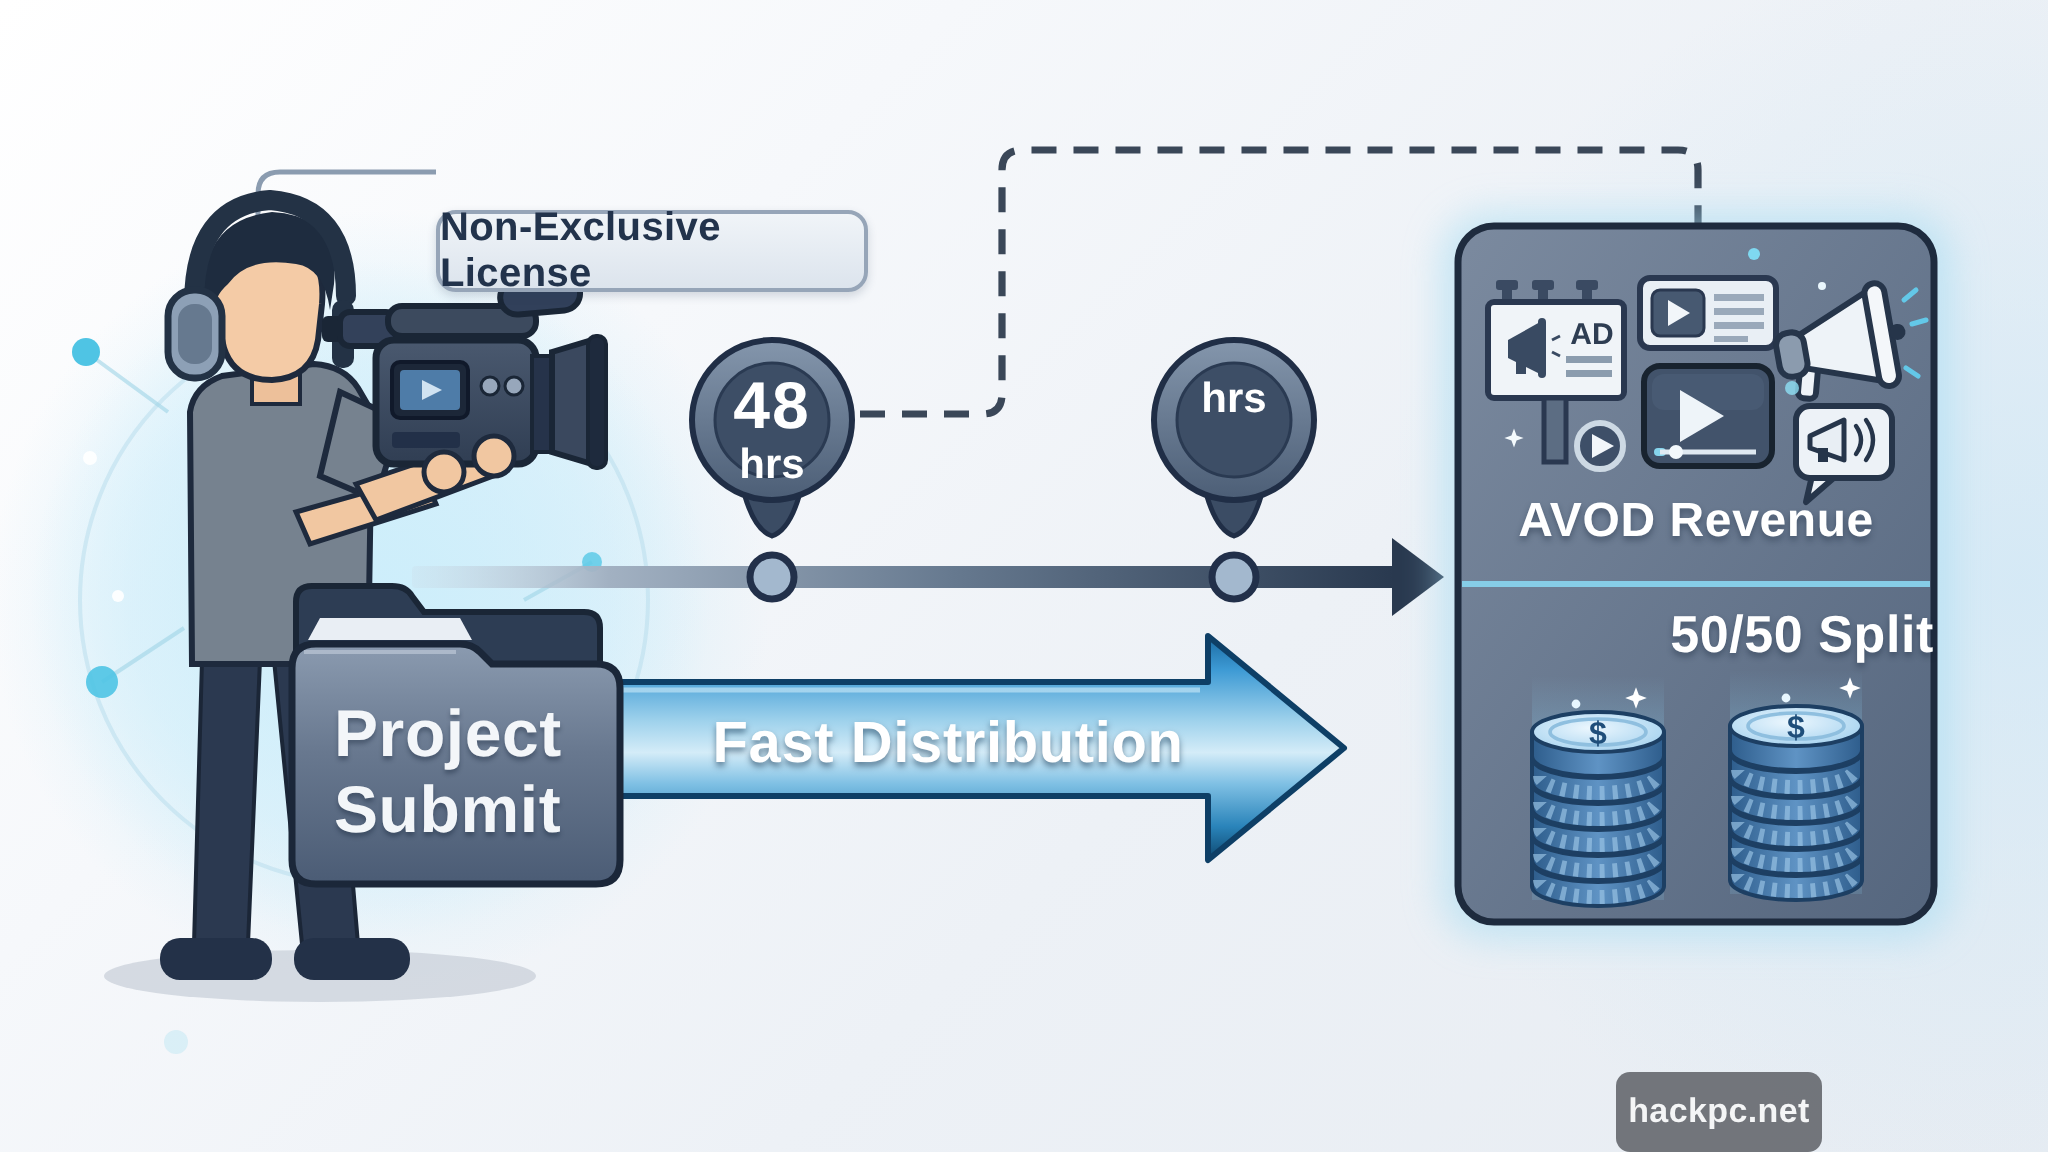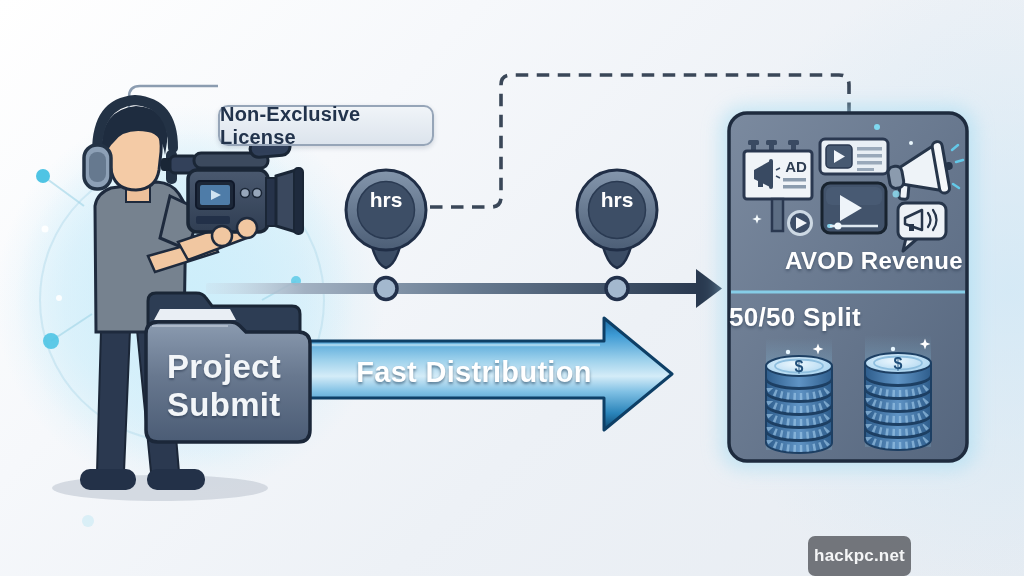--- a/index.html
+++ b/index.html
@@ -38,24 +38,23 @@
   .folder-label{
     position:absolute;left:167px;top:348px;width:150px;
     font-size:33px;line-height:38px;font-weight:700;color:#f3f6f9;
     text-shadow:0 2px 2px rgba(18,32,52,.35);letter-spacing:.3px;
   }
 
   .panel-title{
     position:absolute;left:729px;top:247px;width:238px;text-align:center;
     font-size:24px;font-weight:700;color:#ffffff;letter-spacing:.3px;
     text-shadow:0 2px 3px rgba(20,35,55,.4);
-    margin-left:26px;
   }
   .split-label{
-    position:absolute;left:729px;top:302px;width:238px;text-align:left;
+    position:absolute;left:729px;top:302px;width:238px;text-align:right;
     font-size:26px;font-weight:700;color:#ffffff;letter-spacing:.3px;
     text-shadow:0 2px 3px rgba(20,35,55,.4);
   }
 
   .watermark{
     position:absolute;left:808px;top:536px;width:103px;height:40px;
     background:rgba(104,108,113,.93);border-radius:7px;
     display:flex;align-items:center;justify-content:center;
     font-size:17px;font-weight:700;color:#f4f5f6;letter-spacing:.2px;
   }
@@ -318,20 +317,21 @@
         <circle cx="893" cy="349" r="2.2" fill="#e8f7ff"></circle>
       </g>
     </g>
   </svg>
 
   <div class="license-label">
     <span>Non-Exclusive License</span>
   </div>
 
   <div class="pin-text pin-48">
+    <span class="val">48</span>
     <span class="unit">hrs</span>
   </div>
   <div class="pin-text pin-72">
     <span class="unit">hrs</span>
   </div>
 
   <div class="fast-label">Fast Distribution</div>
 
   <div class="folder-label">
     <div>Project</div>

